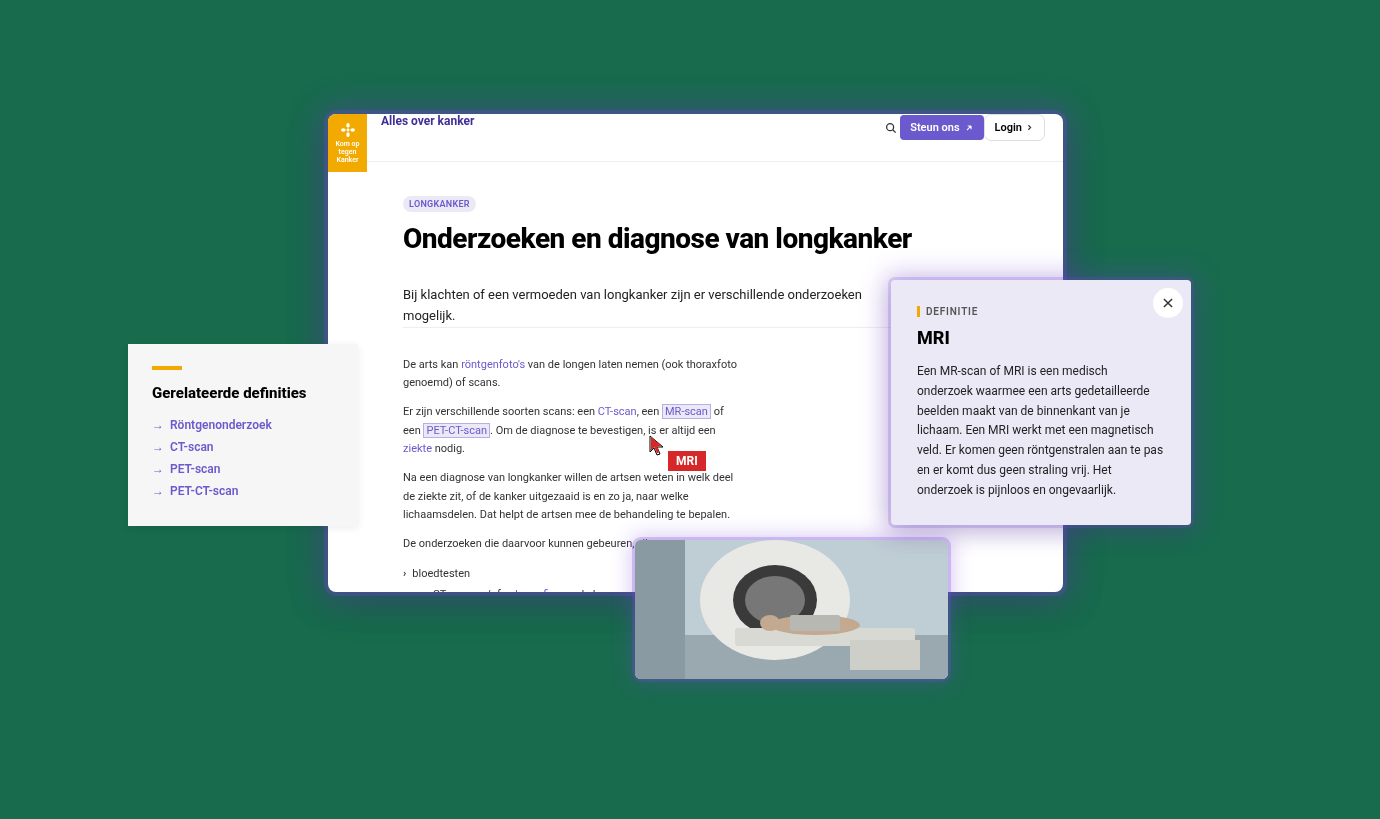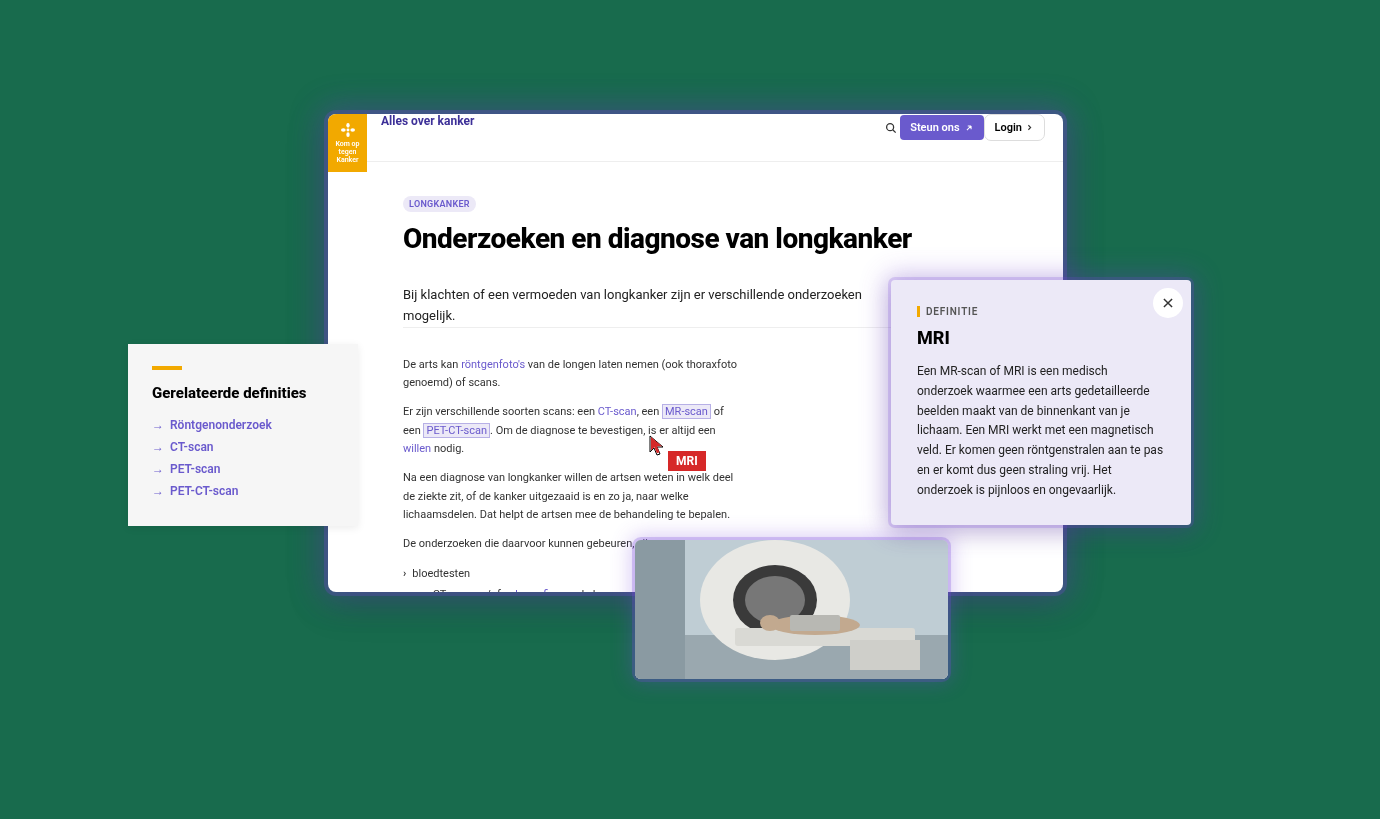--- a/index.html
+++ b/index.html
@@ -172,21 +172,21 @@
   <div class="content">
     <span class="tag">LONGKANKER</span>
     <h1 class="title">Onderzoeken en diagnose van longkanker</h1>
     <p class="intro">Bij klachten of een vermoeden van longkanker zijn er verschillende onderzoeken mogelijk.</p>
     <div class="divider"></div>
     <div class="body-text">
       <p>
         <span>De arts kan </span><a class="link">röntgenfoto's</a><span> van de longen laten nemen (ook thoraxfoto genoemd) of scans.</span>
       </p>
       <p>
-        <span>Er zijn verschillende soorten scans: een </span><a class="link">CT-scan</a><span>, een </span><a class="link highlight">MR-scan</a><span> of een </span><a class="link highlight">PET-CT-scan</a><span>. Om de diagnose te bevestigen, is er altijd een </span><a class="link">willen</a><span> nodig.</span>
+        <span>Er zijn verschillende soorten scans: een </span><a class="link">CT-scan</a><span>, een </span><a class="link highlight">MR-scan</a><span> of een </span><a class="link highlight">PET-CT-scan</a><span>. Om de diagnose te bevestigen, is er altijd een </span><a class="link">ziekte</a><span> nodig.</span>
       </p>
       <p>Na een diagnose van longkanker willen de artsen weten in welk deel de ziekte zit, of de kanker uitgezaaid is en zo ja, naar welke lichaamsdelen. Dat helpt de artsen mee de behandeling te bepalen.</p>
       <p>De onderzoeken die daarvoor kunnen gebeuren, zijn:</p>
       <ul class="bul">
         <li>bloedtesten</li>
         <li>een CT-scan en/of <a class="link">echografie</a> van de lever</li>
 
       </ul>
     </div>
   </div>

